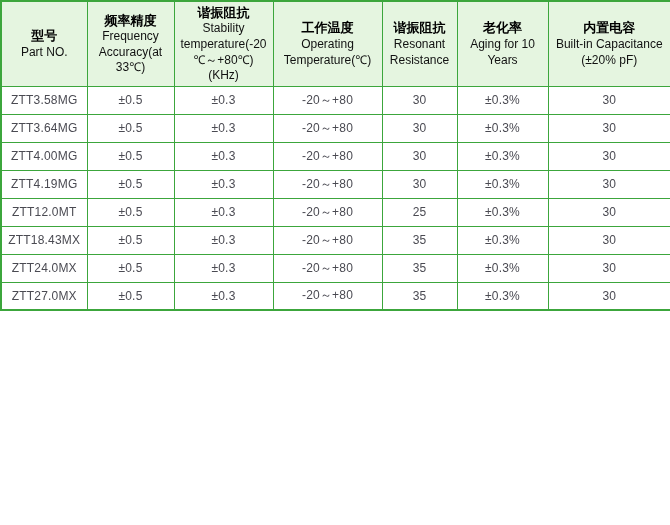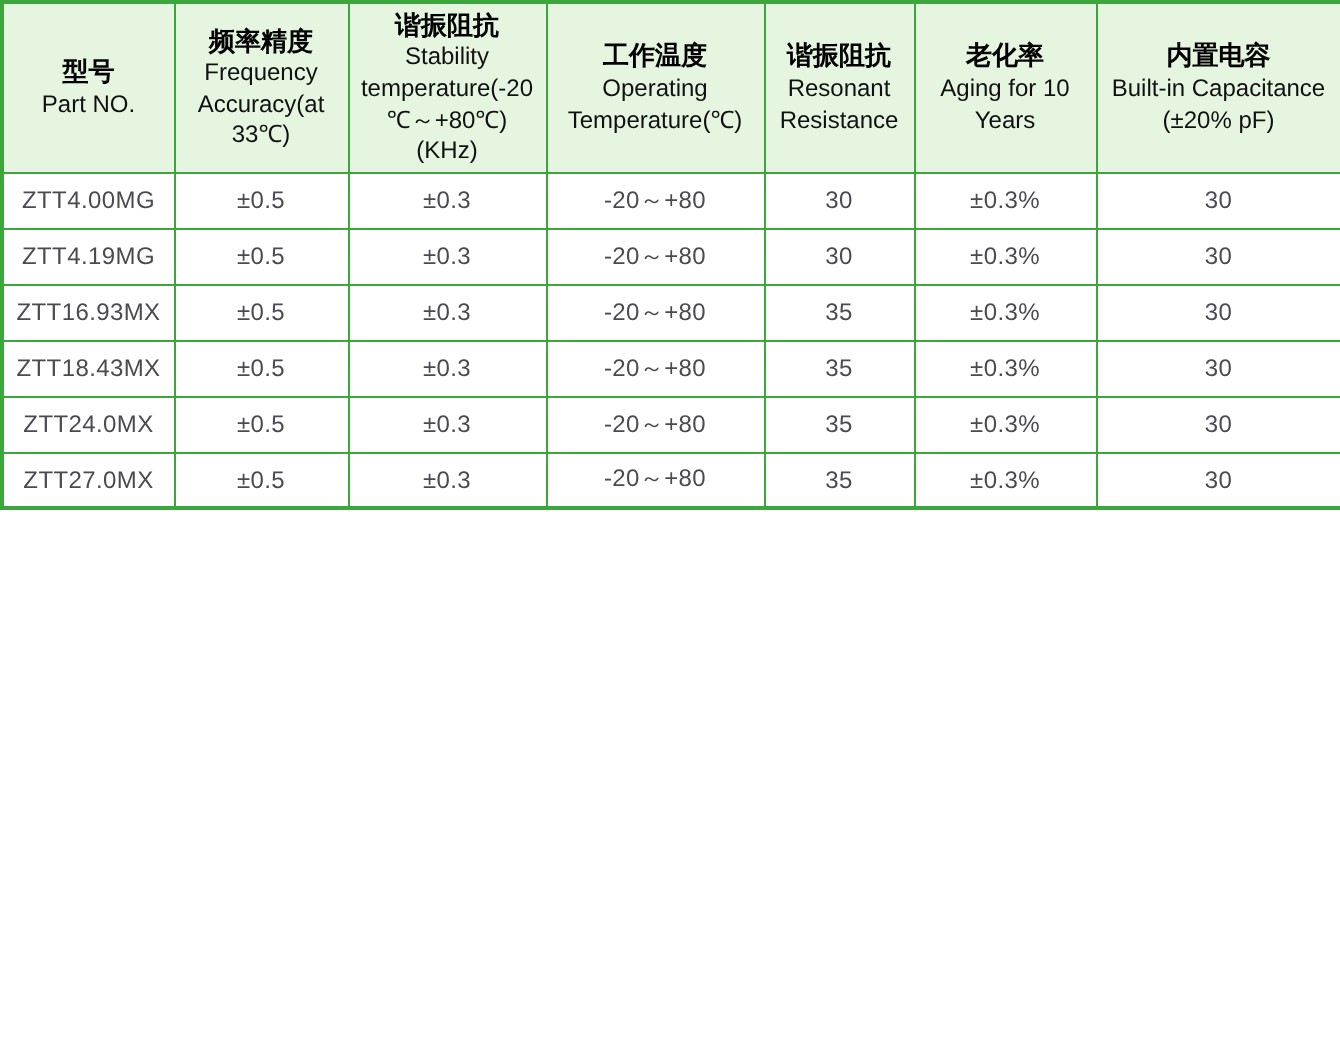--- a/index.html
+++ b/index.html
@@ -81,43 +81,61 @@
         <span class="en" data-name="column-header-en">Aging for 10 Years</span>
       </th>
       <th data-name="column-header-built-in-capacitance">
         <span class="zh" data-name="column-header-zh">内置电容</span>
         <span class="en" data-name="column-header-en">Built-in Capacitance (±20% pF)</span>
       </th>
     </tr>
   </thead>
   <tbody data-name="spec-table-body">
       <tr data-name="table-row">
+        <td data-name="cell-part-no">ZTT3.58MG</td>
+        <td data-name="cell-frequency-accuracy">±0.5</td>
+        <td data-name="cell-stability">±0.3</td>
+        <td data-name="cell-operating-temperature">-20～+80</td>
+        <td data-name="cell-resonant-resistance">30</td>
+        <td data-name="cell-aging">±0.3%</td>
+        <td data-name="cell-built-in-capacitance">30</td>
+      </tr>
+      <tr data-name="table-row">
+        <td data-name="cell-part-no">ZTT3.64MG</td>
+        <td data-name="cell-frequency-accuracy">±0.5</td>
+        <td data-name="cell-stability">±0.3</td>
+        <td data-name="cell-operating-temperature">-20～+80</td>
+        <td data-name="cell-resonant-resistance">30</td>
+        <td data-name="cell-aging">±0.3%</td>
+        <td data-name="cell-built-in-capacitance">30</td>
+      </tr>
+      <tr data-name="table-row">
         <td data-name="cell-part-no">ZTT4.00MG</td>
         <td data-name="cell-frequency-accuracy">±0.5</td>
         <td data-name="cell-stability">±0.3</td>
         <td data-name="cell-operating-temperature">-20～+80</td>
         <td data-name="cell-resonant-resistance">30</td>
         <td data-name="cell-aging">±0.3%</td>
         <td data-name="cell-built-in-capacitance">30</td>
       </tr>
       <tr data-name="table-row">
         <td data-name="cell-part-no">ZTT4.19MG</td>
         <td data-name="cell-frequency-accuracy">±0.5</td>
         <td data-name="cell-stability">±0.3</td>
         <td data-name="cell-operating-temperature">-20～+80</td>
         <td data-name="cell-resonant-resistance">30</td>
         <td data-name="cell-aging">±0.3%</td>
         <td data-name="cell-built-in-capacitance">30</td>
       </tr>
       <tr data-name="table-row">
-        <td data-name="cell-part-no">ZTT16.93MX</td>
+        <td data-name="cell-part-no">ZTT12.0MT</td>
         <td data-name="cell-frequency-accuracy">±0.5</td>
         <td data-name="cell-stability">±0.3</td>
         <td data-name="cell-operating-temperature">-20～+80</td>
-        <td data-name="cell-resonant-resistance">35</td>
+        <td data-name="cell-resonant-resistance">25</td>
         <td data-name="cell-aging">±0.3%</td>
         <td data-name="cell-built-in-capacitance">30</td>
       </tr>
       <tr data-name="table-row">
         <td data-name="cell-part-no">ZTT18.43MX</td>
         <td data-name="cell-frequency-accuracy">±0.5</td>
         <td data-name="cell-stability">±0.3</td>
         <td data-name="cell-operating-temperature">-20～+80</td>
         <td data-name="cell-resonant-resistance">35</td>
         <td data-name="cell-aging">±0.3%</td>

